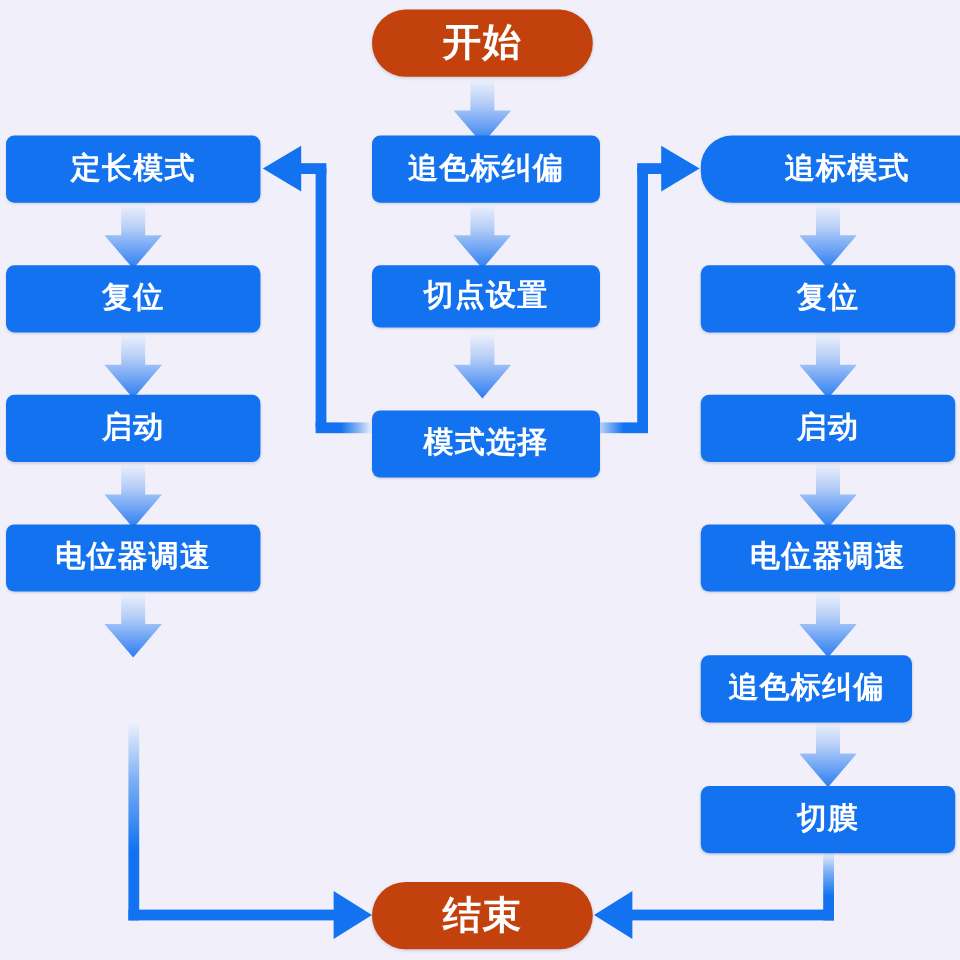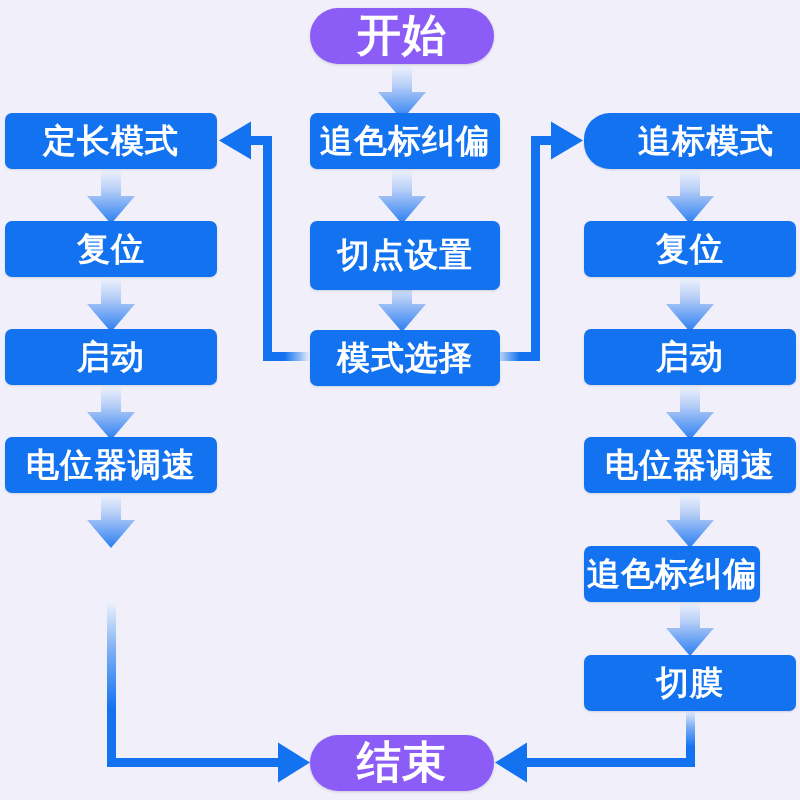--- a/index.html
+++ b/index.html
@@ -32,28 +32,28 @@
     align-items: center;
     justify-content: center;
     color: #ffffff;
     letter-spacing: 1px;
     user-select: none;
     white-space: nowrap;
   }
   .node.process {
     background: #1272f0;
     border-radius: 7px;
-    font-size: 33px;
+    font-size: 25px;
     font-weight: bold;
     box-shadow: 0 1px 2px rgba(60,70,120,0.18);
   }
   .node.terminator {
-    background: #8b5cf6;
+    background: #c2410c;
     border-radius: 40px;
-    font-size: 44px;
+    font-size: 32px;
     font-weight: bold;
     box-shadow: 0 1px 3px rgba(60,70,120,0.22);
   }
   .node .label {
     display: block;
     line-height: 1;
     transform: translateY(-1px);
   }
 </style>
 </head>
@@ -172,25 +172,25 @@
   </svg>
 
   <div class="node terminator" style="left:310px; top:8px; width:184px; height:56px;">
     <span class="label">开始</span>
   </div>
 
   <div class="node process" style="left:310px; top:113px; width:190px; height:56px;">
     <span class="label">追色标纠偏</span>
   </div>
 
-  <div class="node process" style="left:310px; top:221px; width:190px; height:69px;">
+  <div class="node process" style="left:310px; top:221px; width:190px; height:52px;">
     <span class="label">切点设置</span>
   </div>
 
-  <div class="node process" style="left:310px; top:330px; width:190px; height:56px;">
+  <div class="node process" style="left:310px; top:342px; width:190px; height:56px;">
     <span class="label">模式选择</span>
   </div>
 
   <div class="node process" style="left:5px; top:113px; width:212px; height:56px;">
     <span class="label">定长模式</span>
   </div>
 
   <div class="node process" style="left:5px; top:221px; width:212px; height:56px;">
     <span class="label">复位</span>
   </div>

